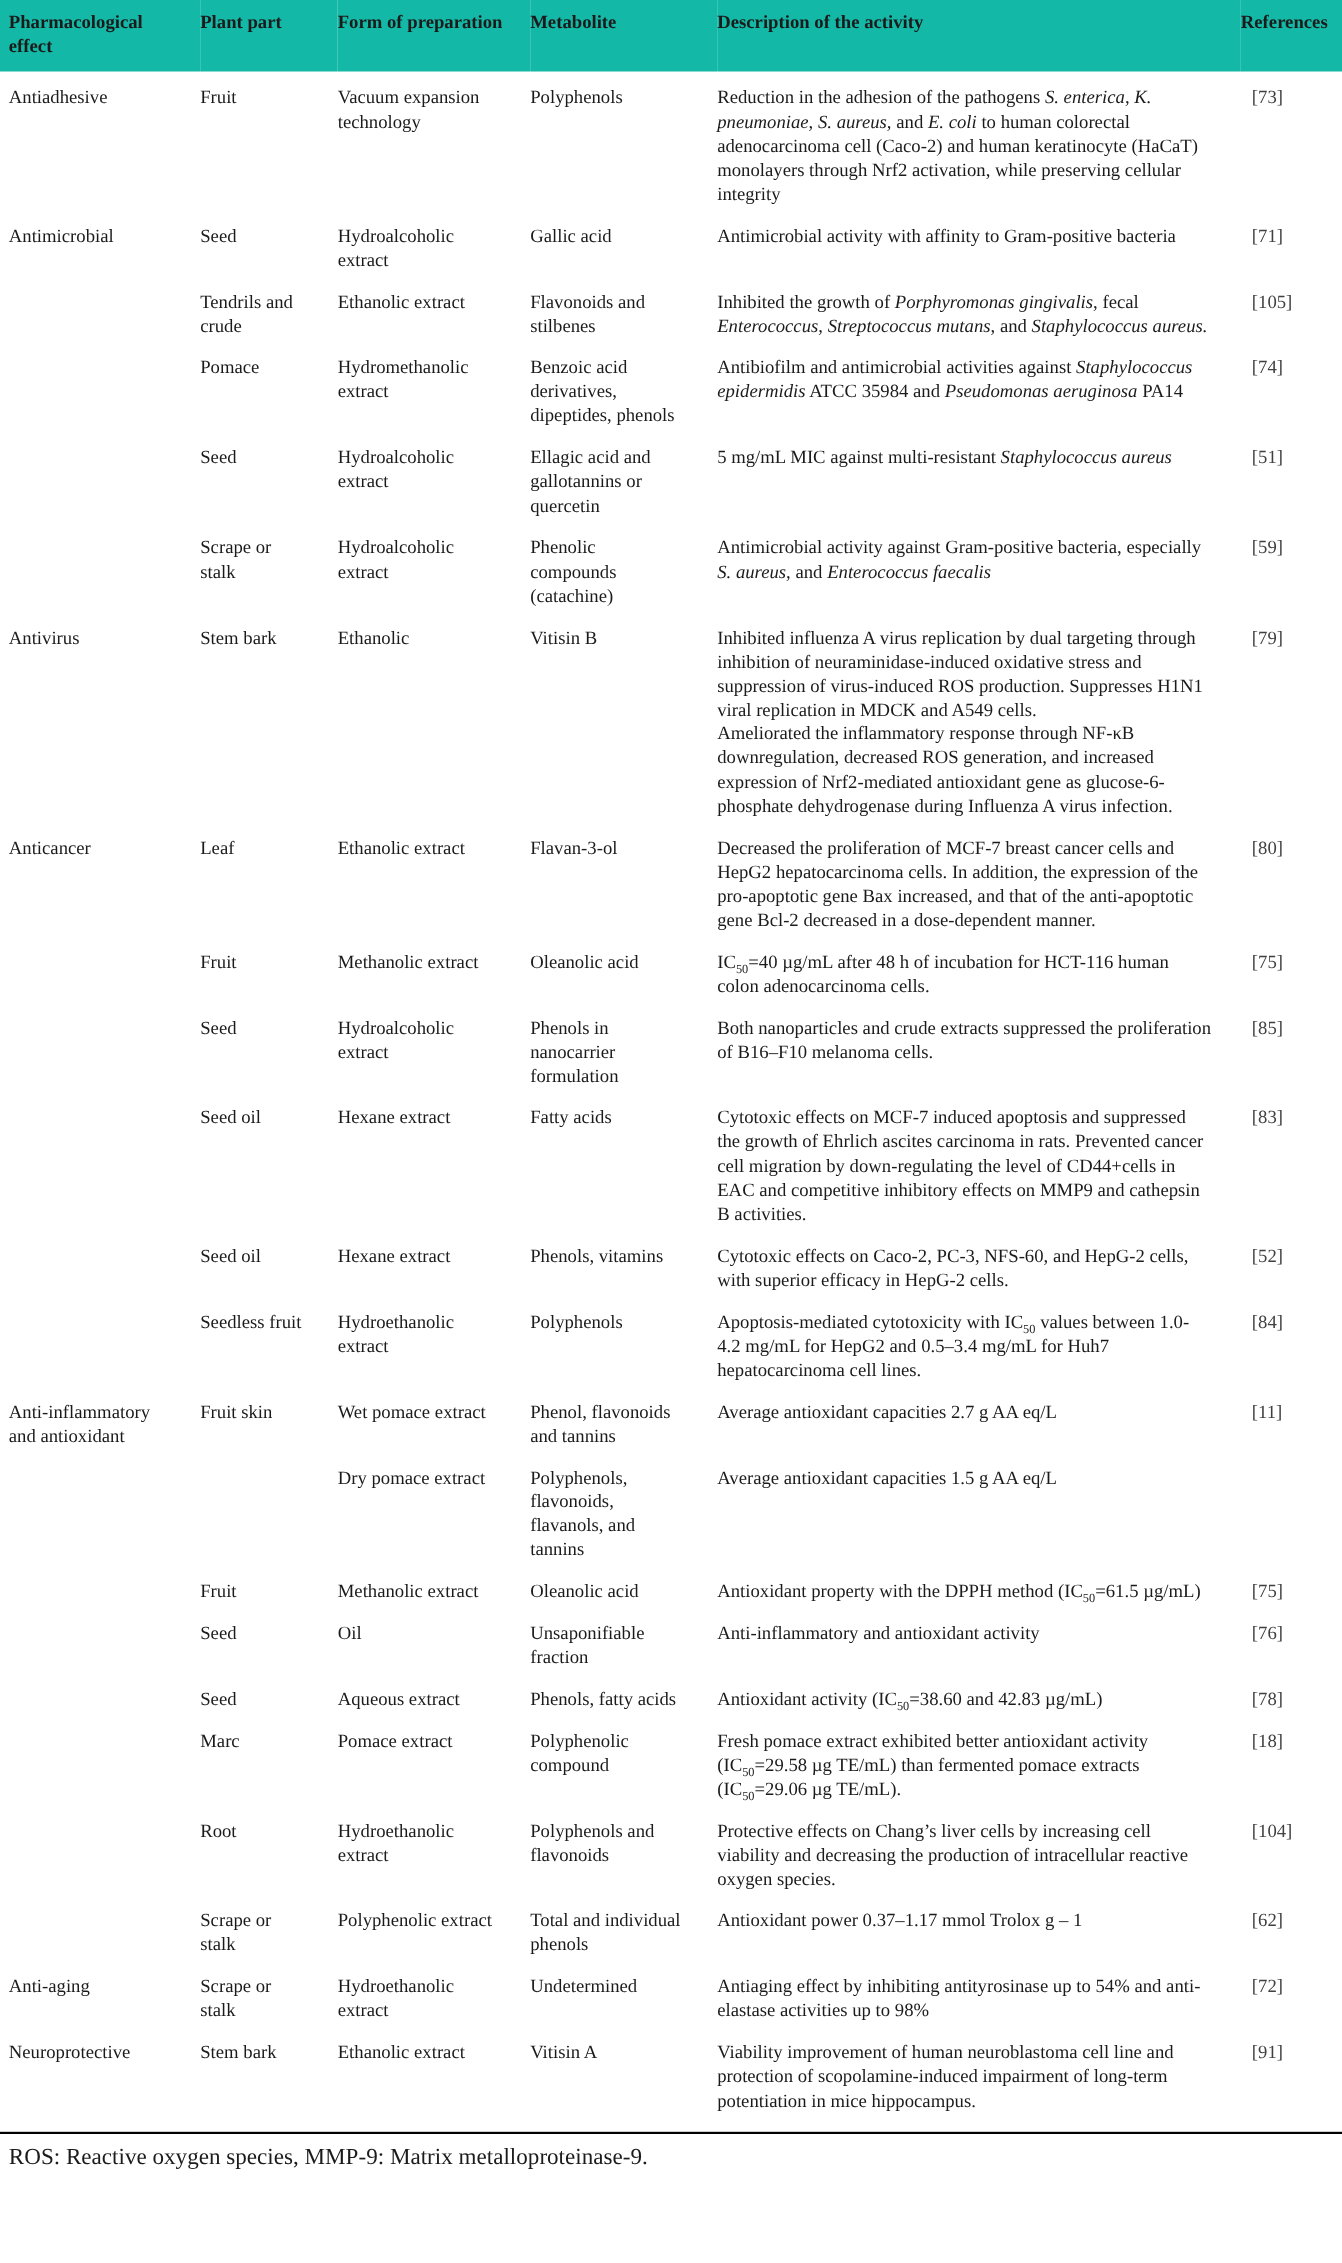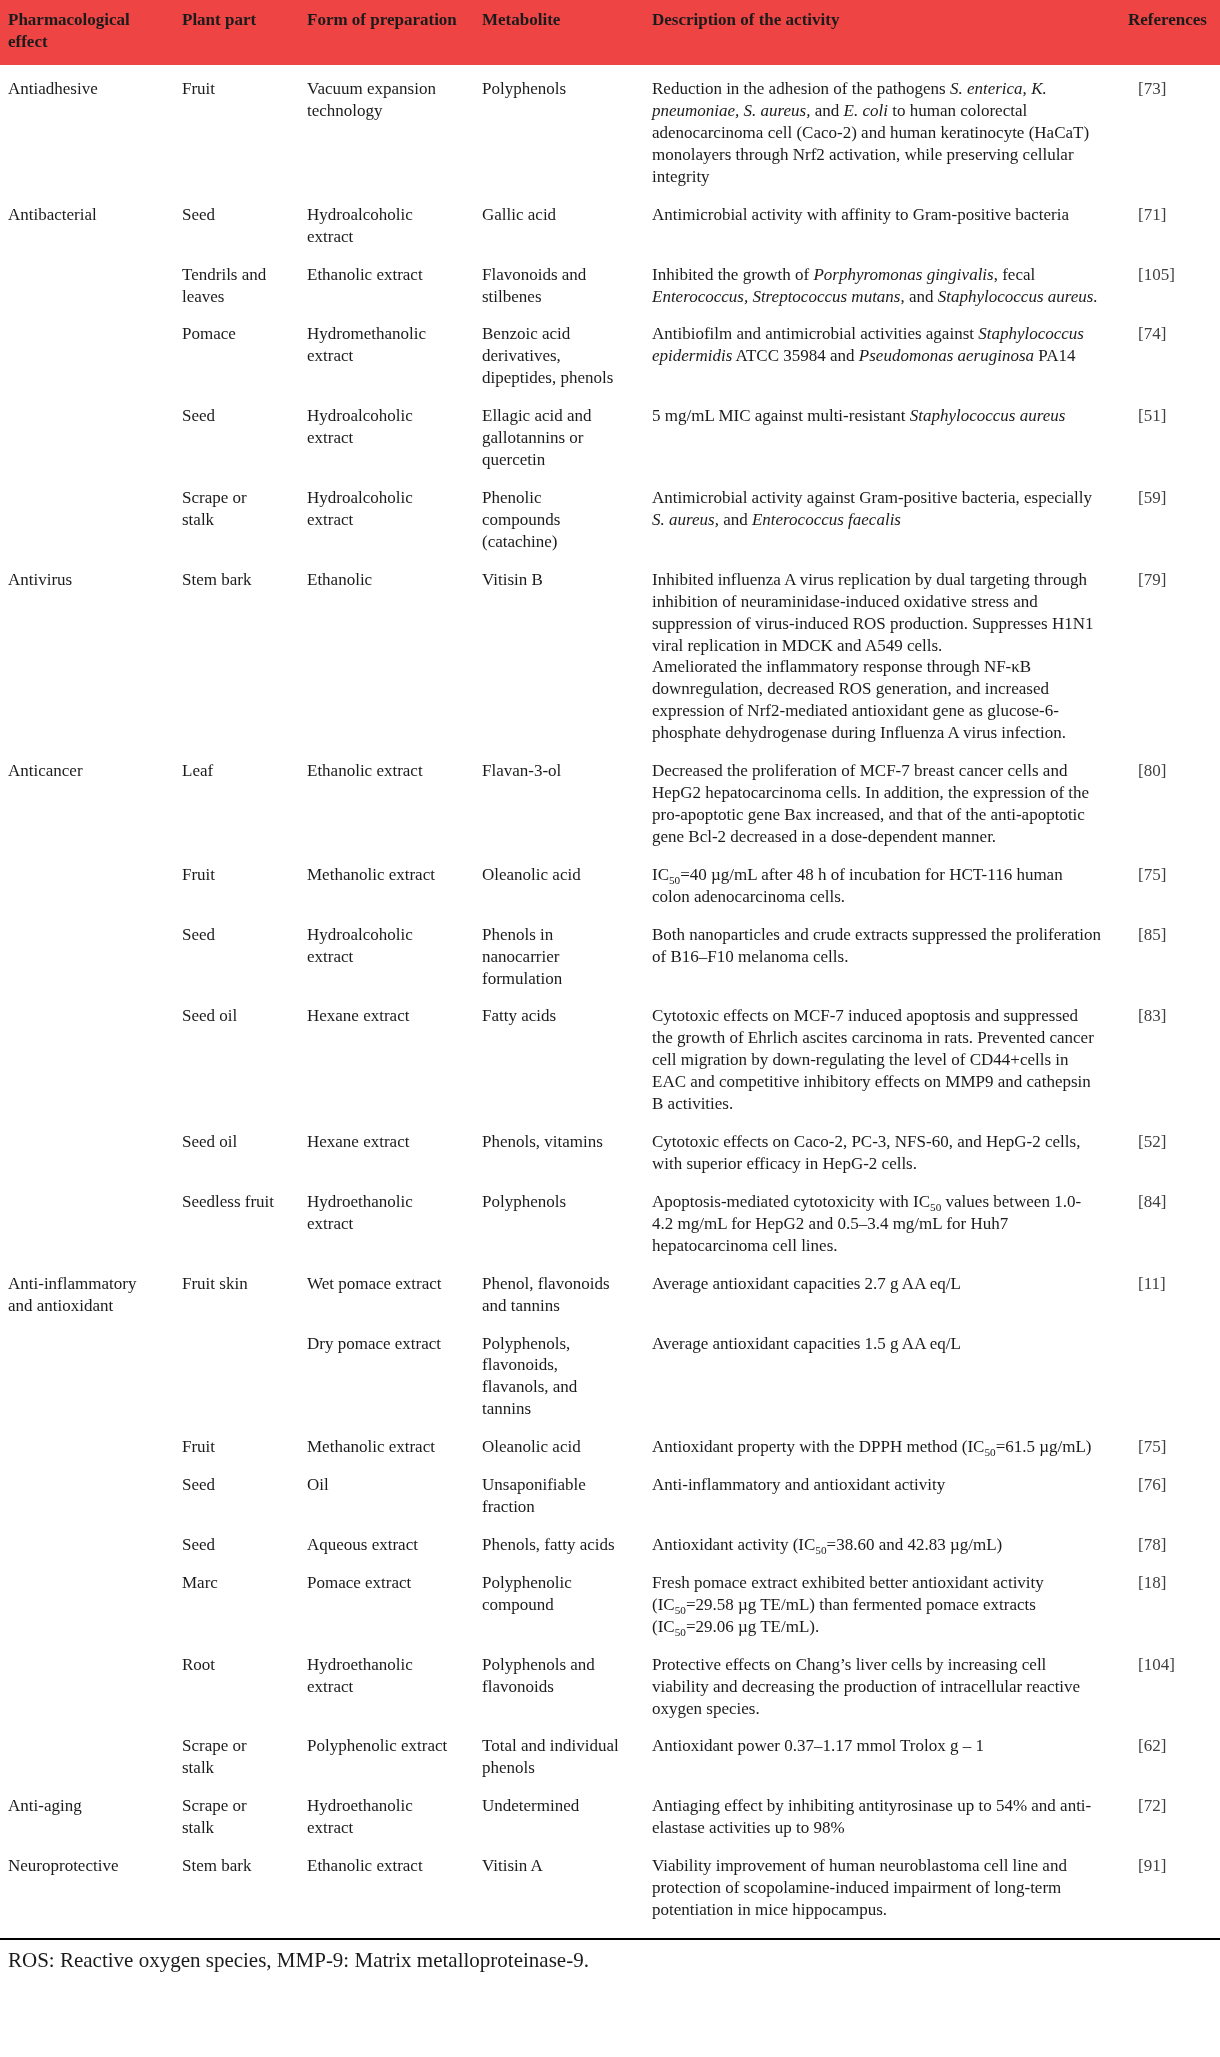--- a/index.html
+++ b/index.html
@@ -18,21 +18,21 @@
     table-layout: fixed;
   }
   col.c-effect { width: 182px; }
   col.c-plant  { width: 125px; }
   col.c-form   { width: 175px; }
   col.c-metab  { width: 170px; }
   col.c-desc   { width: 476px; }
   col.c-ref    { width: 92px;  }
 
   thead th {
-    background: #ef4444;
+    background: #14b8a6;
     font-weight: bold;
     font-size: 17px;
     line-height: 1.3;
     text-align: left;
     vertical-align: top;
     padding: 9px 18px 12px 0;
   }
   thead th:first-child { padding-left: 8px; }
   thead th.h-ref { padding-right: 2px; margin-top: 28px; }
 
@@ -87,30 +87,30 @@
   <tbody>
       <tr>
         <td class="effect">Antiadhesive</td>
         <td>Fruit</td>
         <td>Vacuum expansion technology</td>
         <td>Polyphenols</td>
         <td class="desc"><span>Reduction in the adhesion of the pathogens </span><i>S. enterica,</i><span> </span><i>K. pneumoniae, S. aureus,</i><span> and </span><i>E. coli</i><span> to human colorectal adenocarcinoma cell (Caco-2) and human keratinocyte (HaCaT) monolayers through Nrf2 activation, while preserving cellular integrity</span></td>
         <td class="ref"><span class="ref-link">[73]</span></td>
       </tr>
       <tr>
-        <td class="effect">Antibacterial</td>
+        <td class="effect">Antimicrobial</td>
         <td>Seed</td>
         <td>Hydroalcoholic extract</td>
         <td>Gallic acid</td>
         <td class="desc"><span>Antimicrobial activity with affinity to Gram-positive bacteria</span></td>
         <td class="ref"><span class="ref-link">[71]</span></td>
       </tr>
       <tr>
         <td class="effect"></td>
-        <td>Tendrils and leaves</td>
+        <td>Tendrils and crude</td>
         <td>Ethanolic extract</td>
         <td>Flavonoids and stilbenes</td>
         <td class="desc"><span>Inhibited the growth of </span><i>Porphyromonas gingivalis</i><span>, fecal </span><i>Enterococcus, Streptococcus mutans</i><span>, and </span><i>Staphylococcus aureus.</i></td>
         <td class="ref"><span class="ref-link">[105]</span></td>
       </tr>
       <tr>
         <td class="effect"></td>
         <td>Pomace</td>
         <td>Hydromethanolic extract</td>
         <td>Benzoic acid derivatives, dipeptides, phenols</td>

